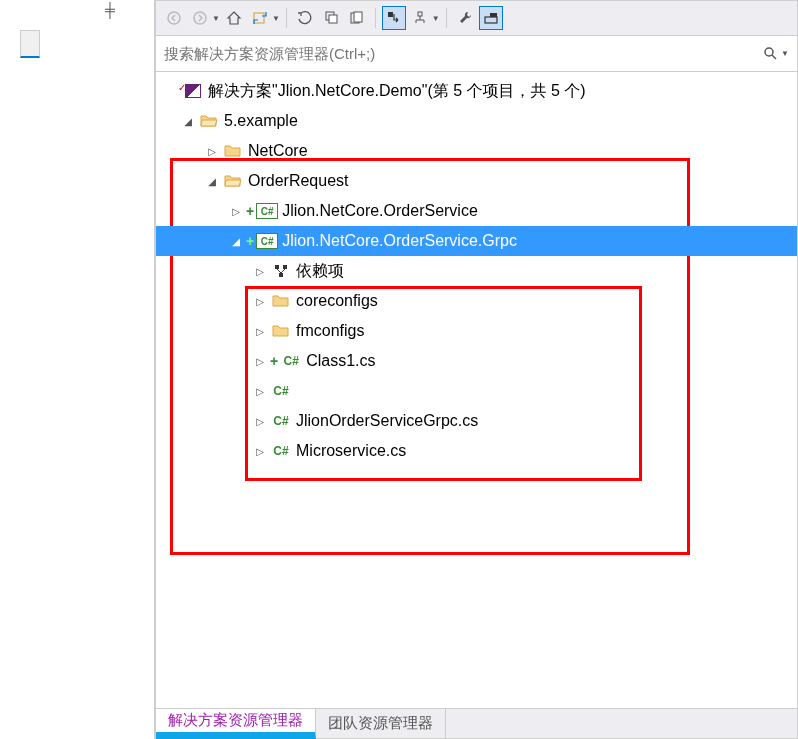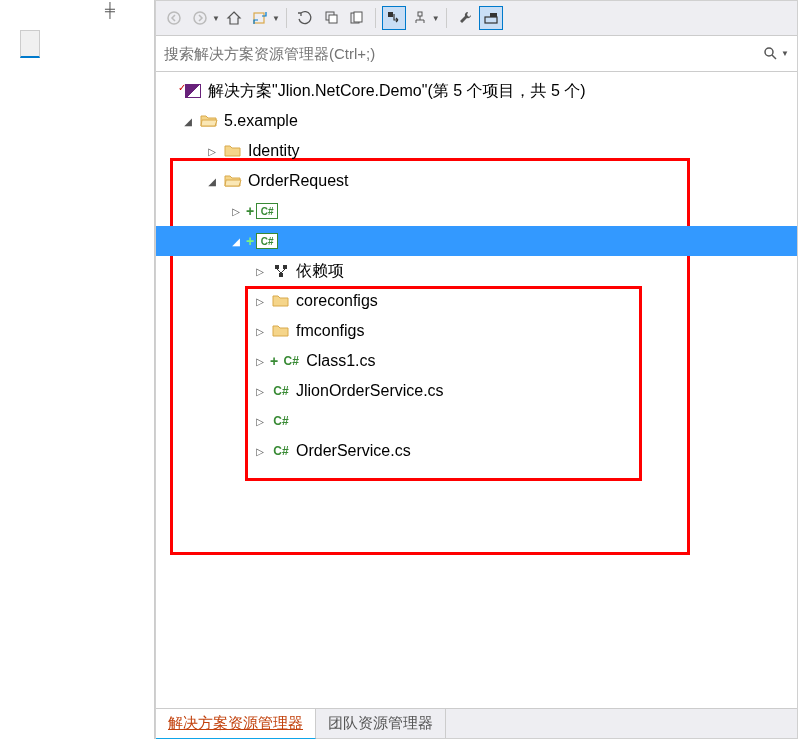--- a/index.html
+++ b/index.html
@@ -208,24 +208,23 @@
     .tab {
       padding: 4px 12px;
       border-right: 1px solid #ccc;
       font-size: 15px;
       cursor: pointer;
       display: flex;
       align-items: center;
     }
     .tab.active {
       background: #fff;
-      color: #c2410c;
-      border-bottom: 1px solid #0ea5e9;
+      color: #a21caf;
+      border-bottom: 7px solid #0ea5e9;
       margin-bottom: -1px;
-      text-decoration: underline;
     }
     .tab:not(.active) {
       color: #555;
     }
   </style>
 </head>
 <body>
 
 <div class="left-margin">
   <div class="drag-handle">
@@ -345,21 +344,21 @@
     </div>
 
     <div class="tree-row">
       <span class="tree-indent" style="width:44px"></span>
       <span class="tree-expander">▷</span>
       <span class="tree-icon icon-folder">
         <svg width="18" height="14" viewBox="0 0 18 14">
             <path d="M1 2 L6 2 L8 4 L16 4 L16 12 L1 12 Z" fill="#f5d58a" stroke="#d9a94a"></path>
           </svg>
       </span>
-      <span class="tree-label">Identity</span>
+      <span class="tree-label">NetCore</span>
     </div>
 
     <div class="tree-row">
       <span class="tree-indent" style="width:44px"></span>
       <span class="tree-expander">◢</span>
       <span class="tree-icon icon-folder-open">
         <svg width="18" height="14" viewBox="0 0 18 14">
             <path d="M1 2 L6 2 L8 4 L16 4 L16 12 L1 12 Z" fill="#f5d58a" stroke="#d9a94a"></path>
             <path d="M2 6 L17 6 L15 12 L1 12 Z" fill="#fae7b5" stroke="#d9a94a"></path>
           </svg>
@@ -367,29 +366,31 @@
       <span class="tree-label">OrderRequest</span>
     </div>
 
     <div class="tree-row">
       <span class="tree-indent" style="width:68px"></span>
       <span class="tree-expander">▷</span>
       <span style="color:#388a34;font-weight:bold;margin-right:2px;">+</span>
       <span class="tree-icon">
           <span class="icon-csharp">C#</span>
         </span>
+      <span class="tree-label">Jlion.NetCore.OrderService</span>
     </div>
 
     <div class="tree-row selected">
       <span class="tree-indent" style="width:68px"></span>
       <span class="tree-expander">◢</span>
       <span style="color:#7ff57f;font-weight:bold;margin-right:2px;">+</span>
       <span class="tree-icon">
           <span class="icon-csharp" style="background:#fff;">C#</span>
         </span>
+      <span class="tree-label">Jlion.NetCore.OrderService.Grpc</span>
     </div>
 
     <div class="tree-row">
       <span class="tree-indent" style="width:92px"></span>
       <span class="tree-expander">▷</span>
       <span class="tree-icon icon-deps">
         <svg width="16" height="16" viewBox="0 0 16 16">
             <rect x="2" y="2" width="4" height="4" fill="#333"></rect>
             <rect x="10" y="2" width="4" height="4" fill="#333"></rect>
             <rect x="6" y="10" width="4" height="4" fill="#333"></rect>
@@ -427,34 +428,34 @@
       <span class="tree-expander">▷</span>
       <span style="color:#388a34;font-weight:bold;margin-right:2px;">+</span>
       <span class="tree-icon icon-csfile">C#</span>
       <span class="tree-label">Class1.cs</span>
     </div>
 
     <div class="tree-row">
       <span class="tree-indent" style="width:92px"></span>
       <span class="tree-expander">▷</span>
       <span class="tree-icon icon-csfile">C#</span>
-      <span class="tree-label">JlionOrderService.cs</span>
     </div>
 
     <div class="tree-row">
       <span class="tree-indent" style="width:92px"></span>
       <span class="tree-expander">▷</span>
       <span class="tree-icon icon-csfile">C#</span>
+      <span class="tree-label">JlionOrderServiceGrpc.cs</span>
     </div>
 
     <div class="tree-row">
       <span class="tree-indent" style="width:92px"></span>
       <span class="tree-expander">▷</span>
       <span class="tree-icon icon-csfile">C#</span>
-      <span class="tree-label">OrderService.cs</span>
+      <span class="tree-label">Microservice.cs</span>
     </div>
   </div>
 
   <div class="tabs">
     <div class="tab active">解决方案资源管理器</div>
     <div class="tab">团队资源管理器</div>
   </div>
 </div>
 
 </body></html>

